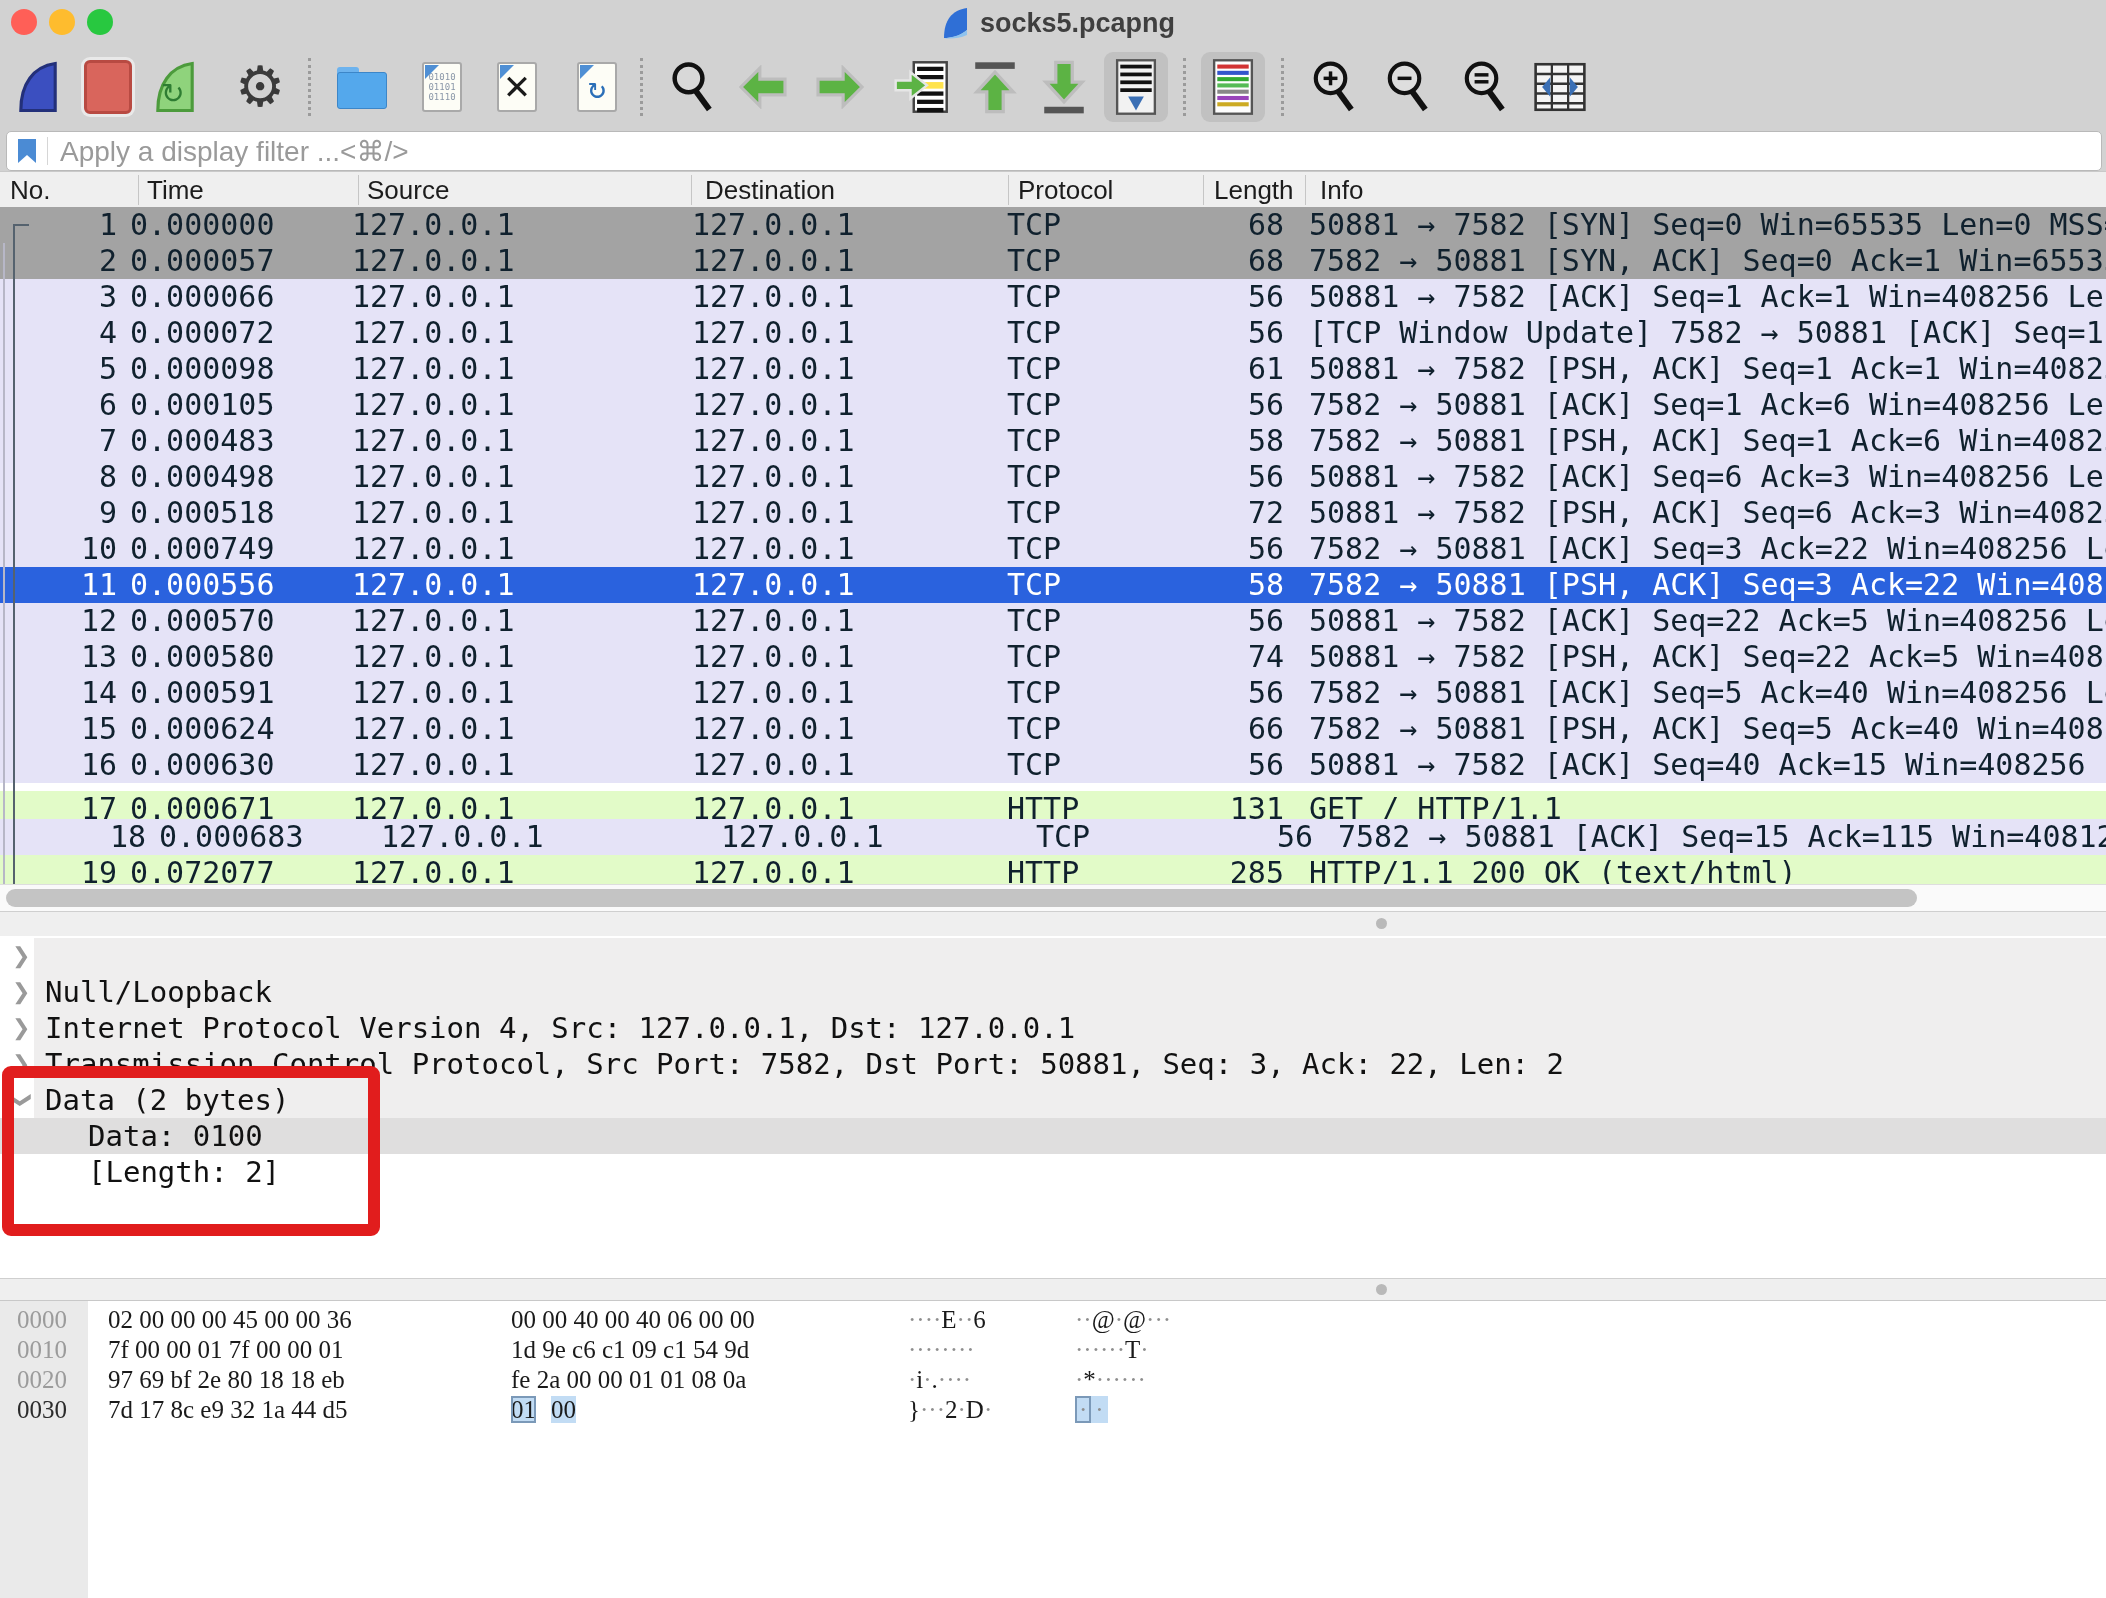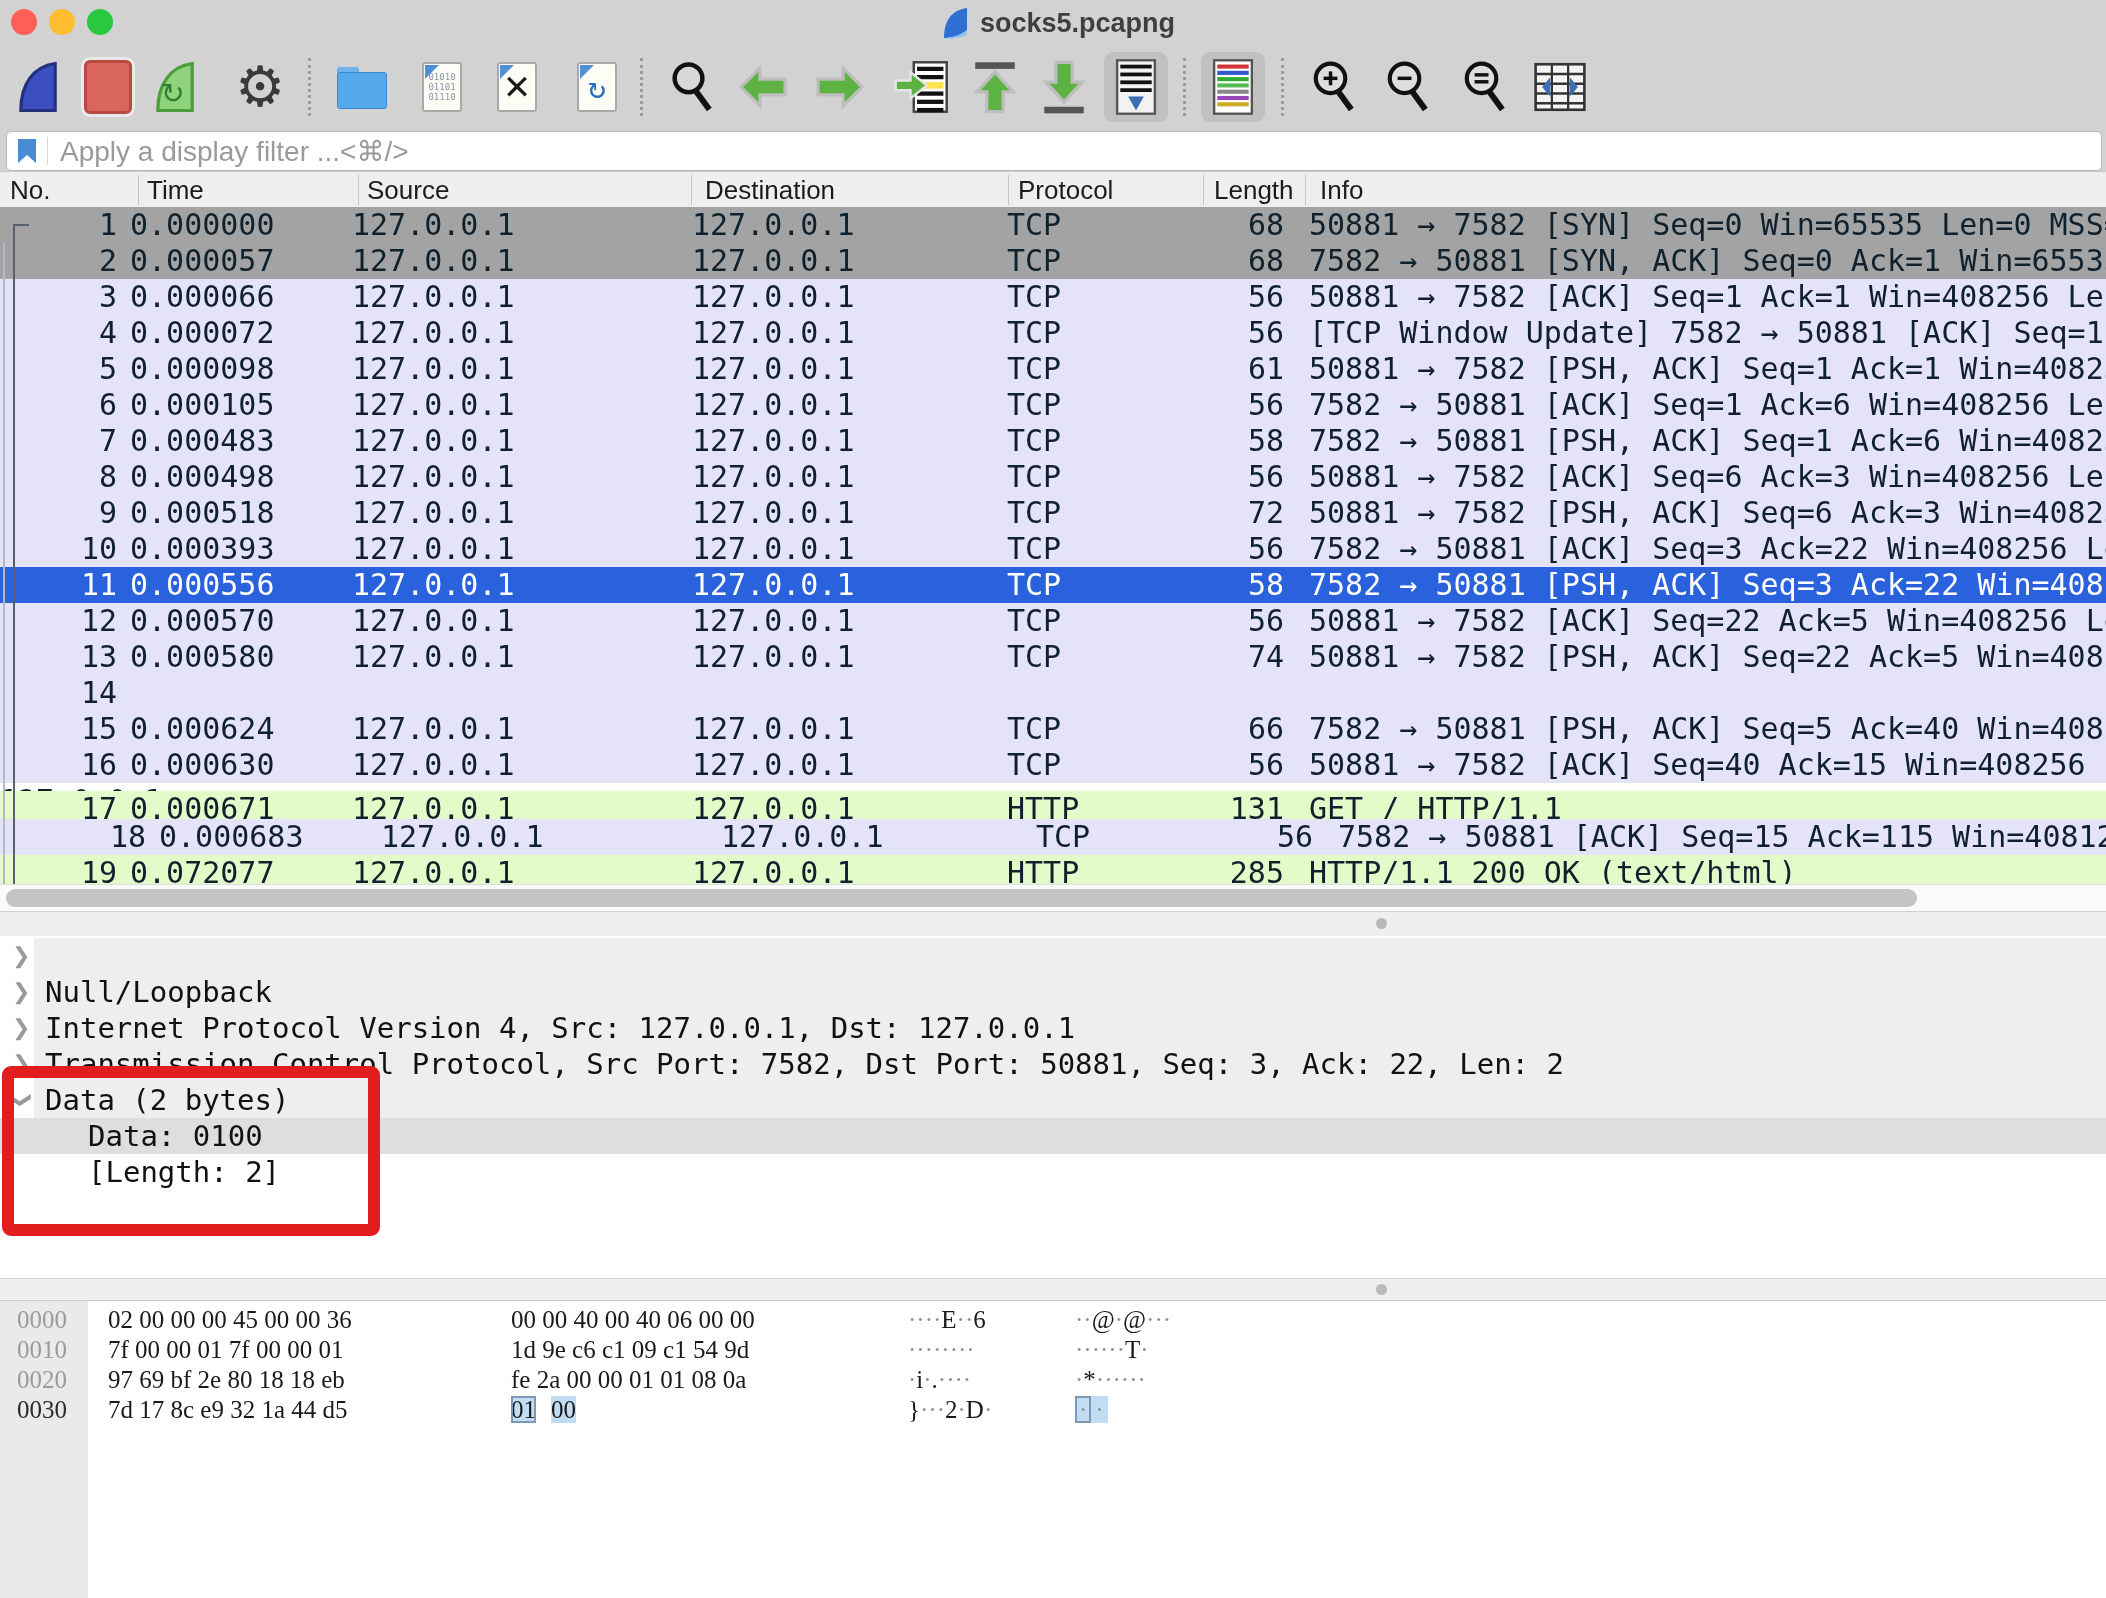--- a/index.html
+++ b/index.html
@@ -357,21 +357,21 @@
       <span class="c-no">9</span>
       <span class="c-time">0.000518</span>
       <span class="c-src">127.0.0.1</span>
       <span class="c-dst">127.0.0.1</span>
       <span class="c-proto">TCP</span>
       <span class="c-len">72</span>
       <span class="c-info">50881 → 7582 [PSH, ACK] Seq=6 Ack=3 Win=408256 Len=16 TSval</span>
     </div>
     <div class="prow tcp" style="top: 324px;">
       <span class="c-no">10</span>
-      <span class="c-time">0.000393</span>
+      <span class="c-time">0.000749</span>
       <span class="c-src">127.0.0.1</span>
       <span class="c-dst">127.0.0.1</span>
       <span class="c-proto">TCP</span>
       <span class="c-len">56</span>
       <span class="c-info">7582 → 50881 [ACK] Seq=3 Ack=22 Win=408256 Len=0 TSval</span>
     </div>
     <div class="prow selected" style="top: 360px;">
       <span class="c-no">11</span>
       <span class="c-time">0.000556</span>
       <span class="c-src">127.0.0.1</span>
@@ -391,21 +391,21 @@
     </div>
     <div class="prow tcp" style="top: 432px;">
       <span class="c-no">13</span>
       <span class="c-time">0.000580</span>
       <span class="c-src">127.0.0.1</span>
       <span class="c-dst">127.0.0.1</span>
       <span class="c-proto">TCP</span>
       <span class="c-len">74</span>
       <span class="c-info">50881 → 7582 [PSH, ACK] Seq=22 Ack=5 Win=408256 Len=18 TSval</span>
     </div>
-    <div class="prow tcp" style="top: 468px; flex-direction: column;">
+    <div class="prow tcp" style="top: 468px;">
       <span class="c-no">14</span>
       <span class="c-time">0.000591</span>
       <span class="c-src">127.0.0.1</span>
       <span class="c-dst">127.0.0.1</span>
       <span class="c-proto">TCP</span>
       <span class="c-len">56</span>
       <span class="c-info">7582 → 50881 [ACK] Seq=5 Ack=40 Win=408256 Len=0 TSval</span>
     </div>
     <div class="prow tcp" style="top: 504px;">
       <span class="c-no">15</span>

